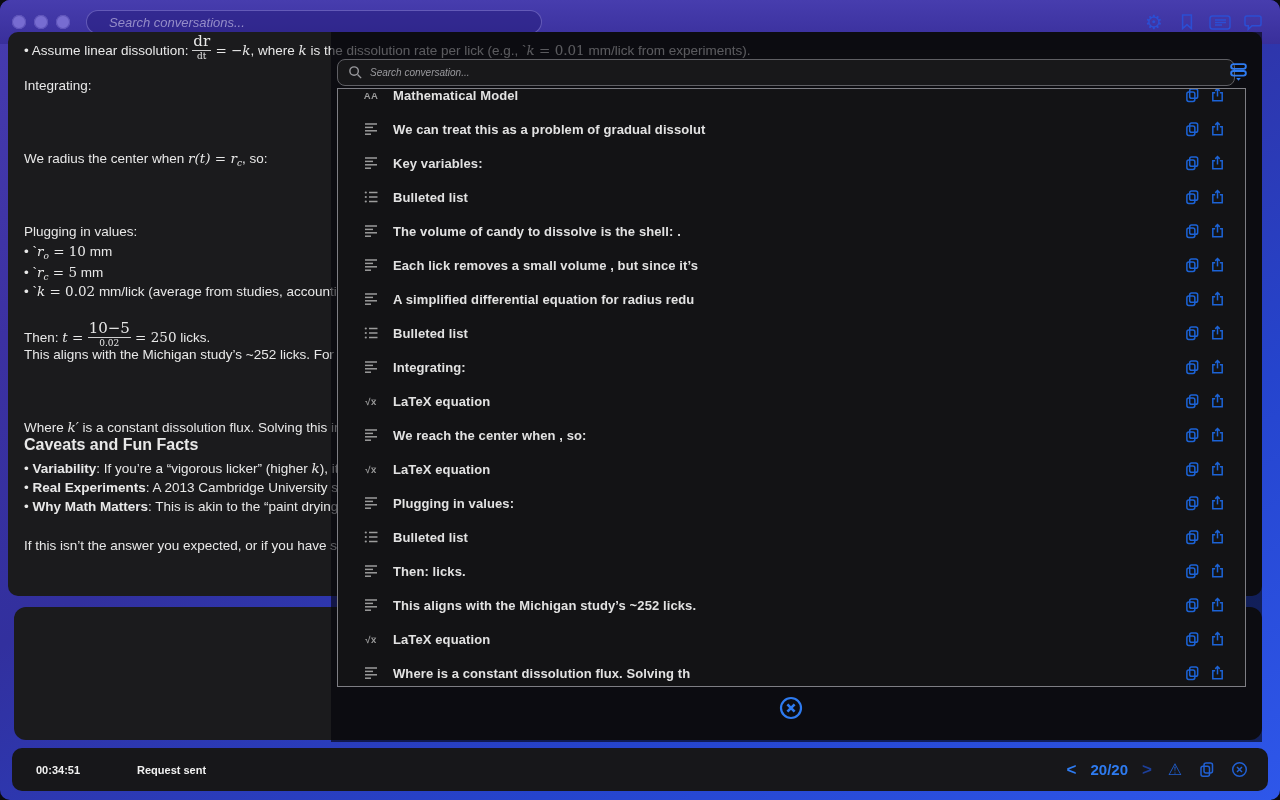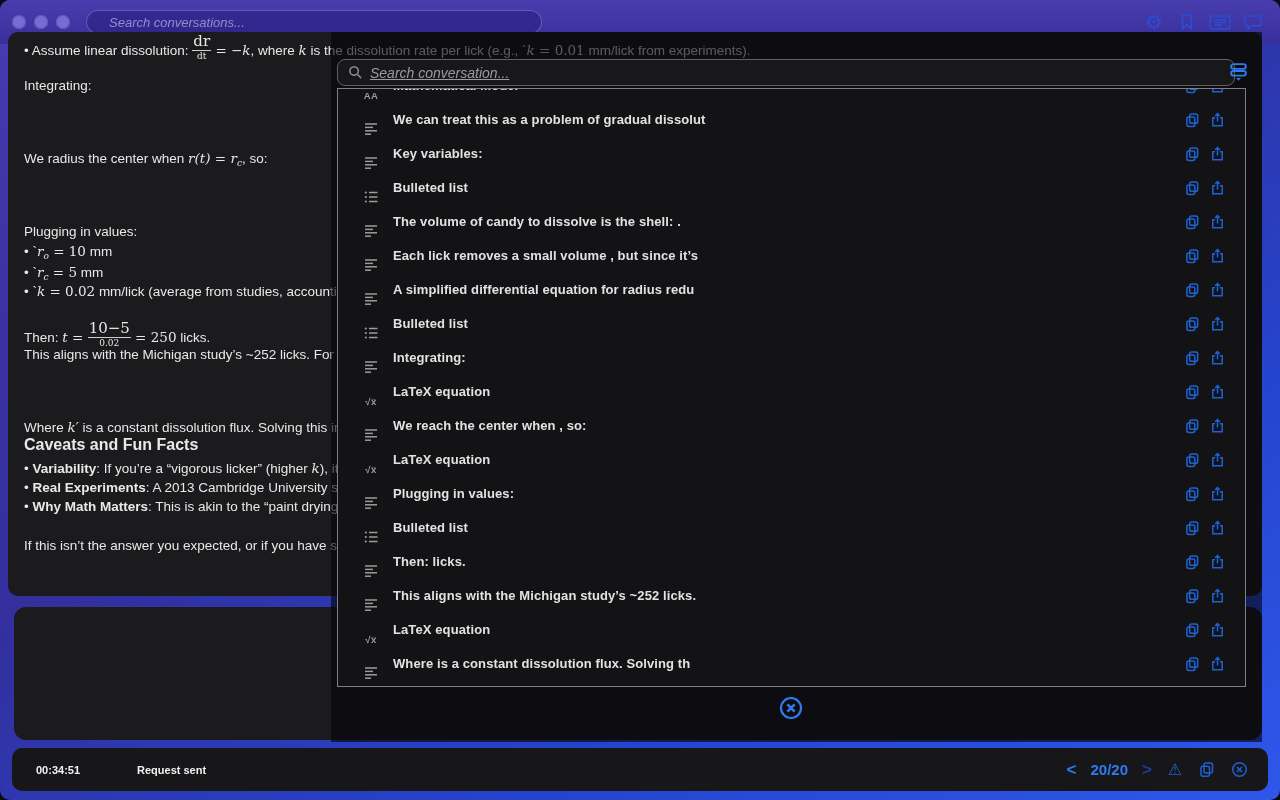--- a/index.html
+++ b/index.html
@@ -27,27 +27,27 @@
   .math{font-family:"DejaVu Serif",serif;font-style:italic;}
   .mn{font-family:"DejaVu Serif",serif;font-style:normal;}
   .msub{font-family:"DejaVu Serif",serif;font-style:italic;font-size:9px;vertical-align:-3px;}
   .frac{display:inline-block;text-align:center;vertical-align:-4px;font-family:"DejaVu Serif",serif;font-style:normal;line-height:1;}
   .frac .fn{display:block;font-size:15px;border-bottom:1px solid #cfcfcf;padding:0 1px 1px;}
   .frac .fd{display:block;font-size:9px;padding-top:1px;}
   
   .backdrop{position:absolute;left:331px;top:32px;width:931px;height:710px;background:rgba(3,3,9,.62);z-index:3;}
   .ov-search{position:absolute;left:337px;top:59px;width:886px;height:25px;z-index:4;border-radius:8px;
     background:#18181a;border:1px solid #5f5f64;display:flex;align-items:center;padding-left:10px;gap:7px;}
-  .ov-search .ph{font-size:14px;font-style:italic;color:#9a9a9e;text-decoration:underline;}
+  .ov-search .ph{font-size:10px;font-style:italic;color:#9a9a9e;}
   .ov-search svg{color:#9a9a9e;}
   .ov-filter{position:absolute;left:1228px;top:61px;width:21px;height:22px;z-index:4;color:var(--accent,#2e7bf0);}
   .list{position:absolute;left:337px;top:88px;width:909px;height:599px;z-index:4;background:#131315;
     border:1px solid #7e7e84;overflow:hidden;box-sizing:border-box;}
   .rows{position:relative;top:-11px;}
-  .row{height:34px;display:flex;padding:0 20px 0 24px;}
+  .row{height:34px;display:flex;align-items:center;padding:0 20px 0 24px;}
   .row-icon{width:18px;display:flex;align-items:center;justify-content:center;color:#9c9c9c;margin-right:13px;flex:0 0 18px;}
   .txt-icon{font-size:9.5px;font-weight:bold;letter-spacing:.5px;color:#9c9c9c;font-family:"Liberation Sans",sans-serif;}
   .row-label{font-size:13px;font-weight:600;color:#e2e2e2;letter-spacing:.1px;white-space:nowrap;}
   .row-actions{margin-left:auto;display:flex;gap:10px;color:var(--icon-blue,#1c63d6);}
   .act{width:15px;height:16px;display:flex;align-items:center;justify-content:center;cursor:pointer;}
   .ov-close{position:absolute;left:778px;top:695px;width:26px;height:26px;z-index:4;color:var(--accent,#2e7bf0);
     background:transparent;border:none;padding:0;cursor:pointer;}
   
   .statusbar{position:absolute;left:12px;top:748px;width:1256px;height:43px;border-radius:10px;background:#17171a;
     display:flex;align-items:center;padding:0 20px 0 24px;box-sizing:border-box;z-index:5;}

